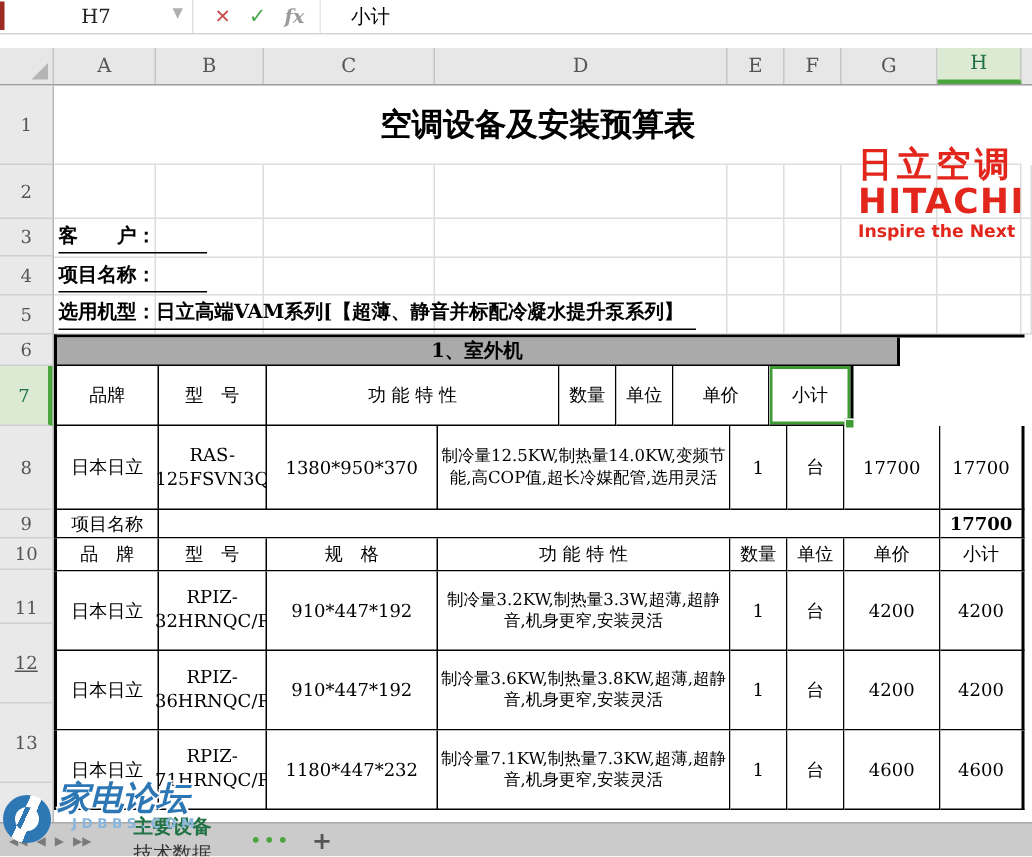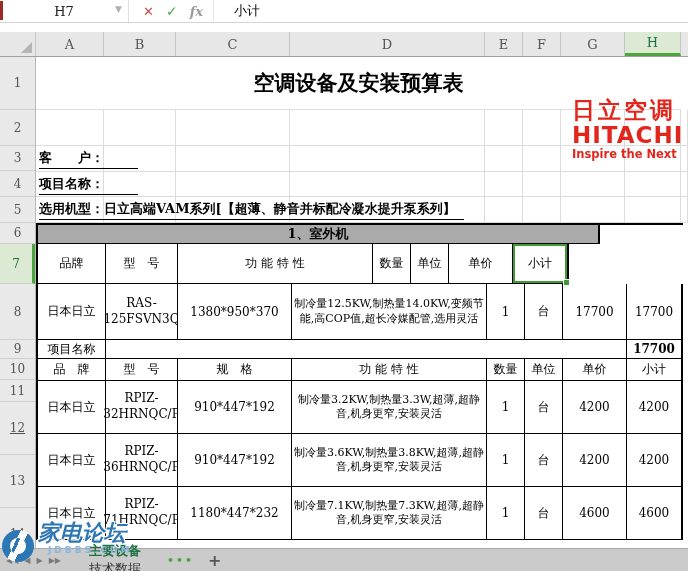--- a/index.html
+++ b/index.html
@@ -134,21 +134,21 @@
         <div class="gc" style="height: 53px;">1</div>
         <div class="gc" style="height: 36px;">2</div>
         <div class="gc" style="height: 25px;">3</div>
         <div class="gc" style="height: 26px;">4</div>
         <div class="gc" style="height: 26px;">5</div>
         <div class="gc" style="height: 21px;">6</div>
         <div class="gc sel" style="height: 40px;">7</div>
         <div class="gc" style="height: 56px;">8</div>
         <div class="gc" style="height: 19px;">9</div>
         <div class="gc" style="height: 21px;">10</div>
-        <div class="gc" style="height: 22px;">11</div>
+        <div class="gc" style="height: 22px; margin-top: 14px;">11</div>
         <div class="gc" style="height: 53px; text-decoration: underline;">12</div>
         <div class="gc" style="height: 53px;">13</div>
         <div class="gc" style="height: 53px;">14</div>
       </div>
     <div class="gridcol">
         <div class="grow" style="height: 53px;">
           <div class="titlecell">空调设备及安装预算表</div>
         </div>
         <div class="grow" style="height: 36px;">
           <div class="frow">

